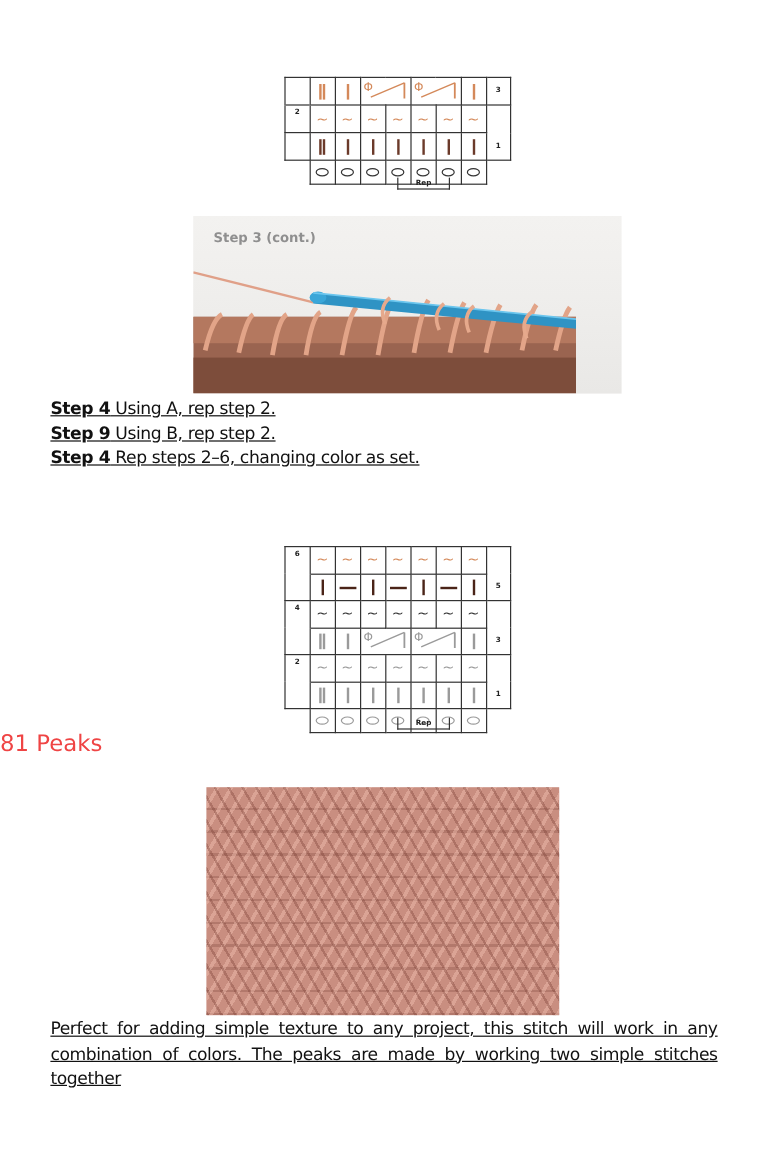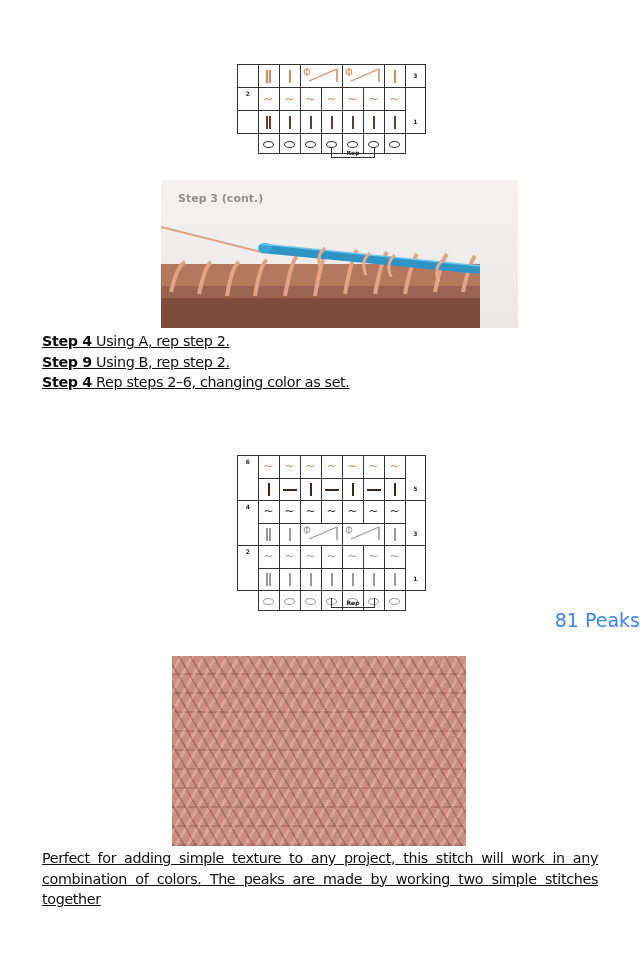--- a/index.html
+++ b/index.html
@@ -46,22 +46,22 @@
       repeating-linear-gradient(-60deg, rgba(240,190,175,0.45) 0 3px, transparent 3px 10px),
       repeating-linear-gradient(0deg, rgba(110,55,45,0.25) 0 2px, transparent 2px 19px);
   }
   .text-block {
     position: absolute; left: 42px; width: 556px; font-size: 14.3px; line-height: 20.5px;
     font-family: "DejaVu Sans", sans-serif; color: #111; letter-spacing: -0.35px; text-decoration: underline;
   }
   .text-block p { margin: 0; text-align: justify; }
   .text-block b { font-weight: bold; }
   .title {
-    position: absolute; left: 0; width: 640px; text-align: right; top: 609px;
-    font-size: 19px; font-family: "DejaVu Sans", sans-serif; color: #3b82f6;
+    position: absolute; left: 0; width: 640px; text-align: left; top: 609px;
+    font-size: 19px; font-family: "DejaVu Sans", sans-serif; color: #ef4444;
   }
   .intro {
     top: 848px; text-align: justify;
   }
 </style>
 </head>
 <body>
 
 <div class="chart" style="left:237px; top:64px;">
   <table>

